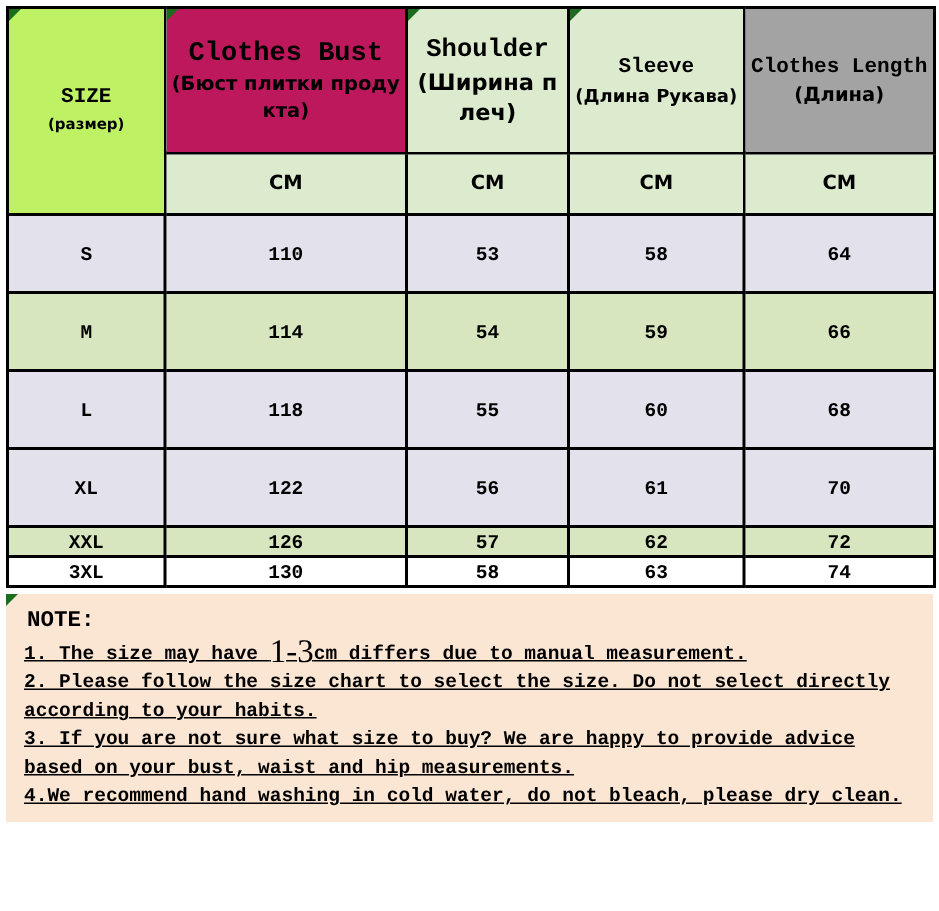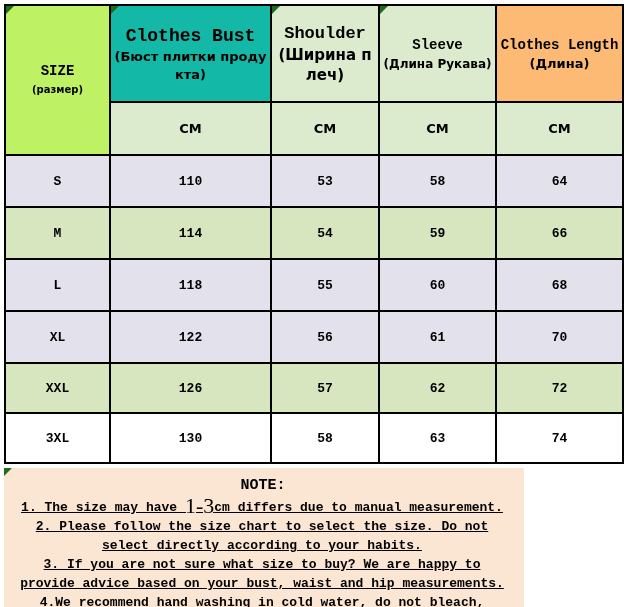--- a/index.html
+++ b/index.html
@@ -29,23 +29,23 @@
   }
   .size-table td{
     border:2px solid var(--border-black);
     text-align:center;
     vertical-align:middle;
     position:relative;
     padding:0 3px;
     overflow:hidden;
   }
   .r-head{height:97px;}
-  .r-unit{height:53px;}
+  .r-unit{height:41px;}
   .r-data{height:52px;}
-  .r-short{height:50px;}
+  .r-short{height:20px;}
 
   .th .en{
     font-family:"Liberation Mono","DejaVu Sans Mono",monospace;
     font-weight:bold;
     font-size:14px;
     line-height:20px;
     white-space:nowrap;
   }
   .th.c-bust .en{font-size:18px;line-height:24px;}
   .th.c-shoulder .en{font-size:17px;line-height:23px;}
@@ -75,27 +75,26 @@
   .tri{
     position:absolute;top:0;left:0;
     width:0;height:0;
     border-top:8px solid var(--triangle-green);
     border-right:8px solid transparent;
   }
 
   
   .note{
     margin-top:4px;
-    width:520px;
+    width:618px;
     min-height:143px;
     box-sizing:border-box;
     background:var(--note-bg);
     position:relative;
     padding:7px 16px 8px 12px;
-    text-align:center;
   }
   .note-title{
     font-family:"Liberation Mono","DejaVu Sans Mono",monospace;
     font-weight:bold;
     font-size:15px;
     line-height:21px;
     padding-left:2px;
   }
   .note-line{
     font-family:"Liberation Mono","DejaVu Sans Mono",monospace;
@@ -126,36 +125,36 @@
       <col style="width:127px">
     </colgroup>
 
     <tbody>
         <tr class="r-head">
       <td rowspan="2" class="th c-size" style="background: #bef264;">
         <span class="tri"></span>
         <div class="en">SIZE</div>
         <div class="ru">(размер)</div>
       </td>
-      <td class="th c-bust" style="background: #14b8a6;">
+      <td class="th c-bust" style="background: #be185d;">
         <span class="tri"></span>
         <div class="en">Clothes Bust</div>
         <div class="ru">(Бюст плитки продукта)</div>
       </td>
       <td class="th c-shoulder" style="background: rgb(220, 235, 205);">
         <span class="tri"></span>
         <div class="en">Shoulder</div>
         <div class="ru">(Ширина плеч)</div>
       </td>
       <td class="th c-sleeve" style="background: rgb(220, 235, 205);">
         <span class="tri"></span>
         <div class="en">Sleeve</div>
         <div class="ru">(Длина Рукава)</div>
       </td>
-      <td class="th c-length" style="background: #fdba74;">
+      <td class="th c-length" style="background: #a3a3a3;">
         <div class="en">Clothes Length</div>
         <div class="ru">(Длина)</div>
       </td>
     </tr>
 
     <tr class="r-unit">
       <td class="unit" style="background: rgb(220, 235, 205);">CM</td>
       <td class="unit" style="background: rgb(220, 235, 205);">CM</td>
       <td class="unit" style="background: rgb(220, 235, 205);">CM</td>
       <td class="unit" style="background: rgb(220, 235, 205);">CM</td>

